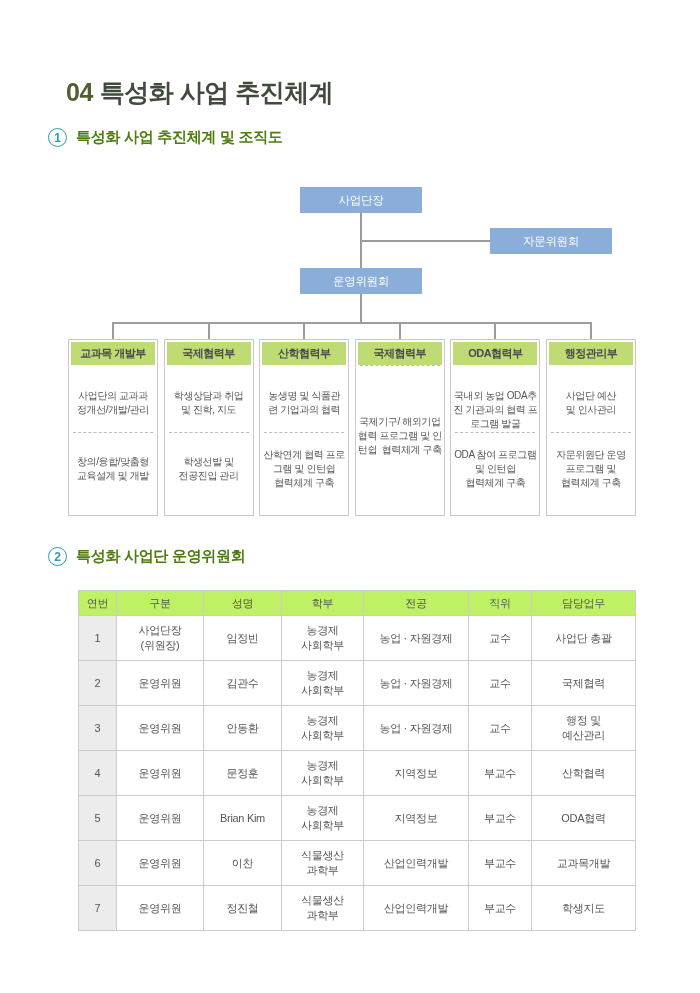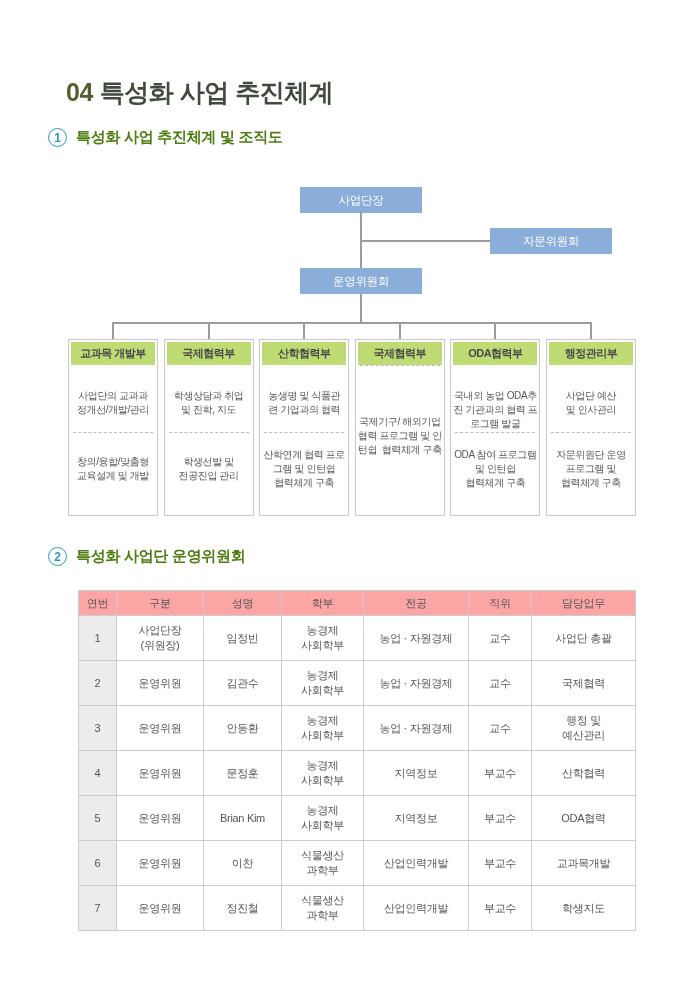--- a/index.html
+++ b/index.html
@@ -68,21 +68,21 @@
   
   .committee {
     position:absolute; left:78px; top:590px;
     border-collapse:collapse; table-layout:fixed; width:557px;
   }
   .committee th, .committee td {
     border:1px solid #cccccc; font-size:11px; color:#555; font-weight:normal;
     text-align:center; vertical-align:middle; padding:0; line-height:1.35;
     white-space:pre-line; letter-spacing:-0.3px;
   }
-  .committee th { height:24px; background:#fca5a5;margin-left:48px; }
+  .committee th { height:24px; background:#bef264;margin-left:48px; }
   .committee td { height:44px; background:#ffffff; }
   .committee td.first { background:#ececec; }
 </style>
 </head>
 <body>
 
 <div class="page">
 
   <h1 class="doc-title"><span class="num">04</span><span>특성화 사업 추진체계</span></h1>
 

